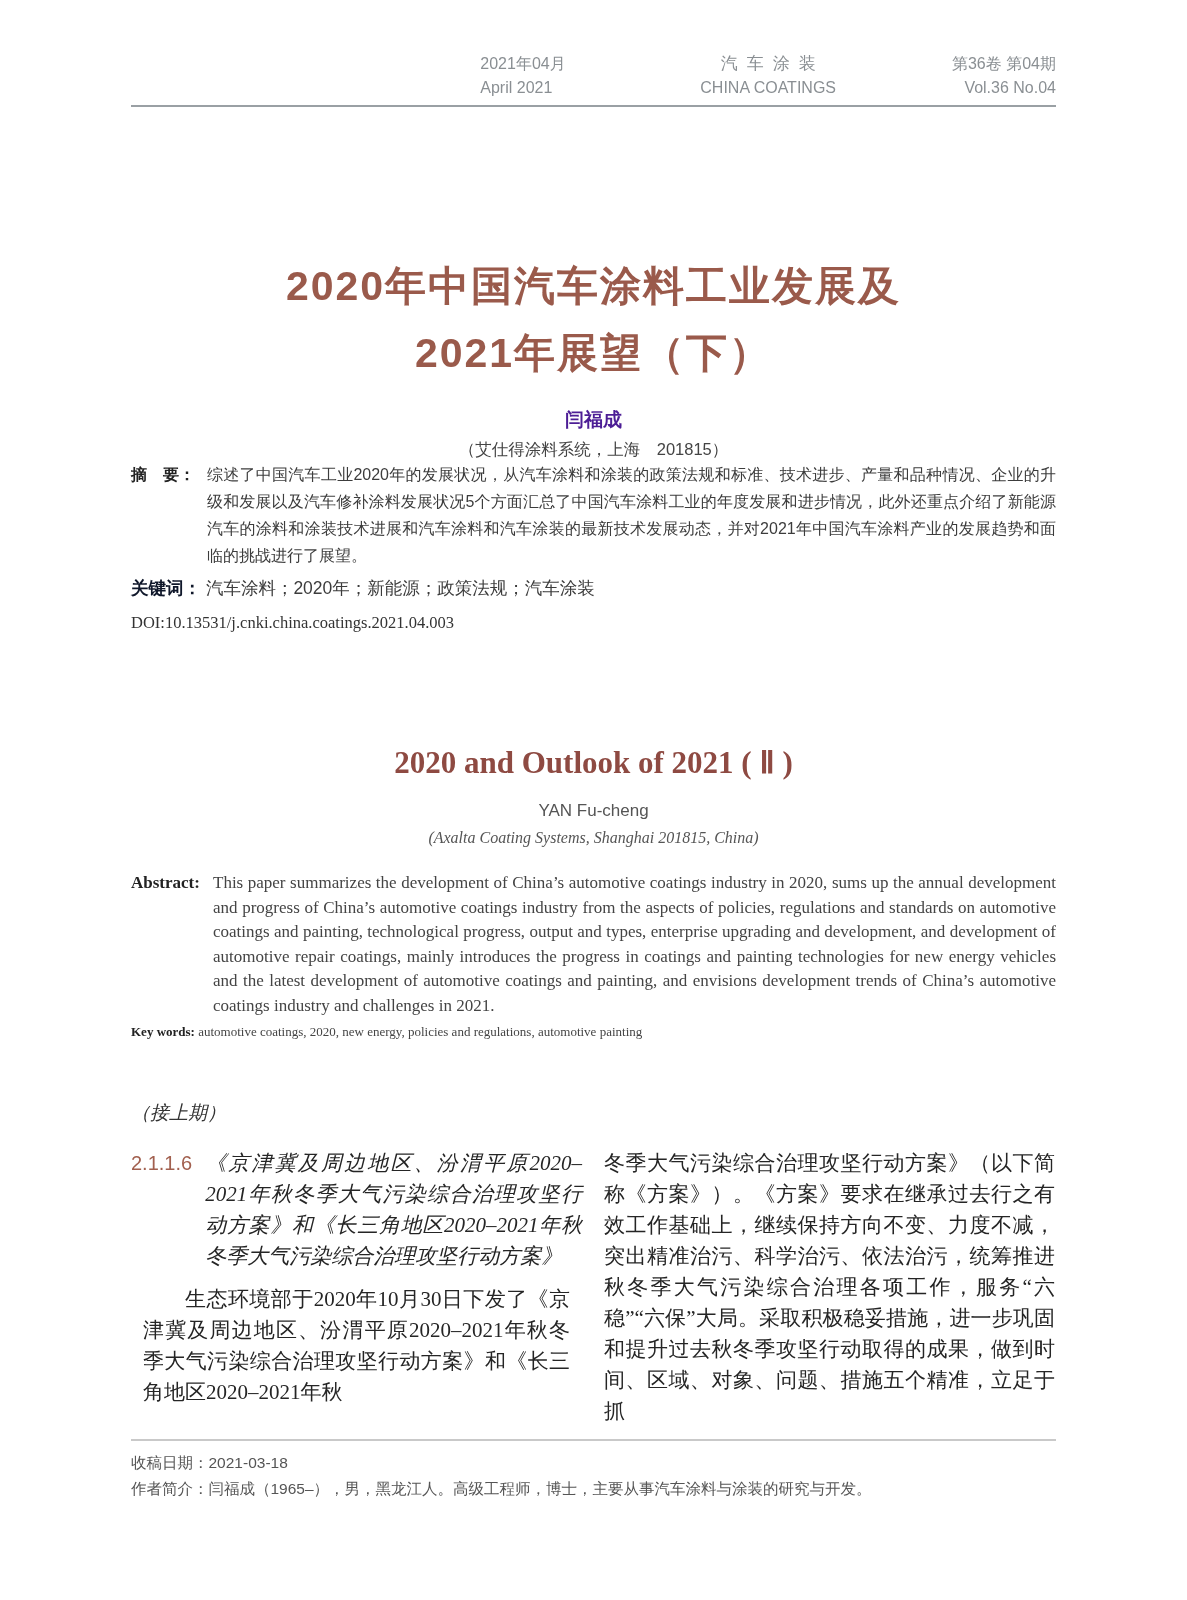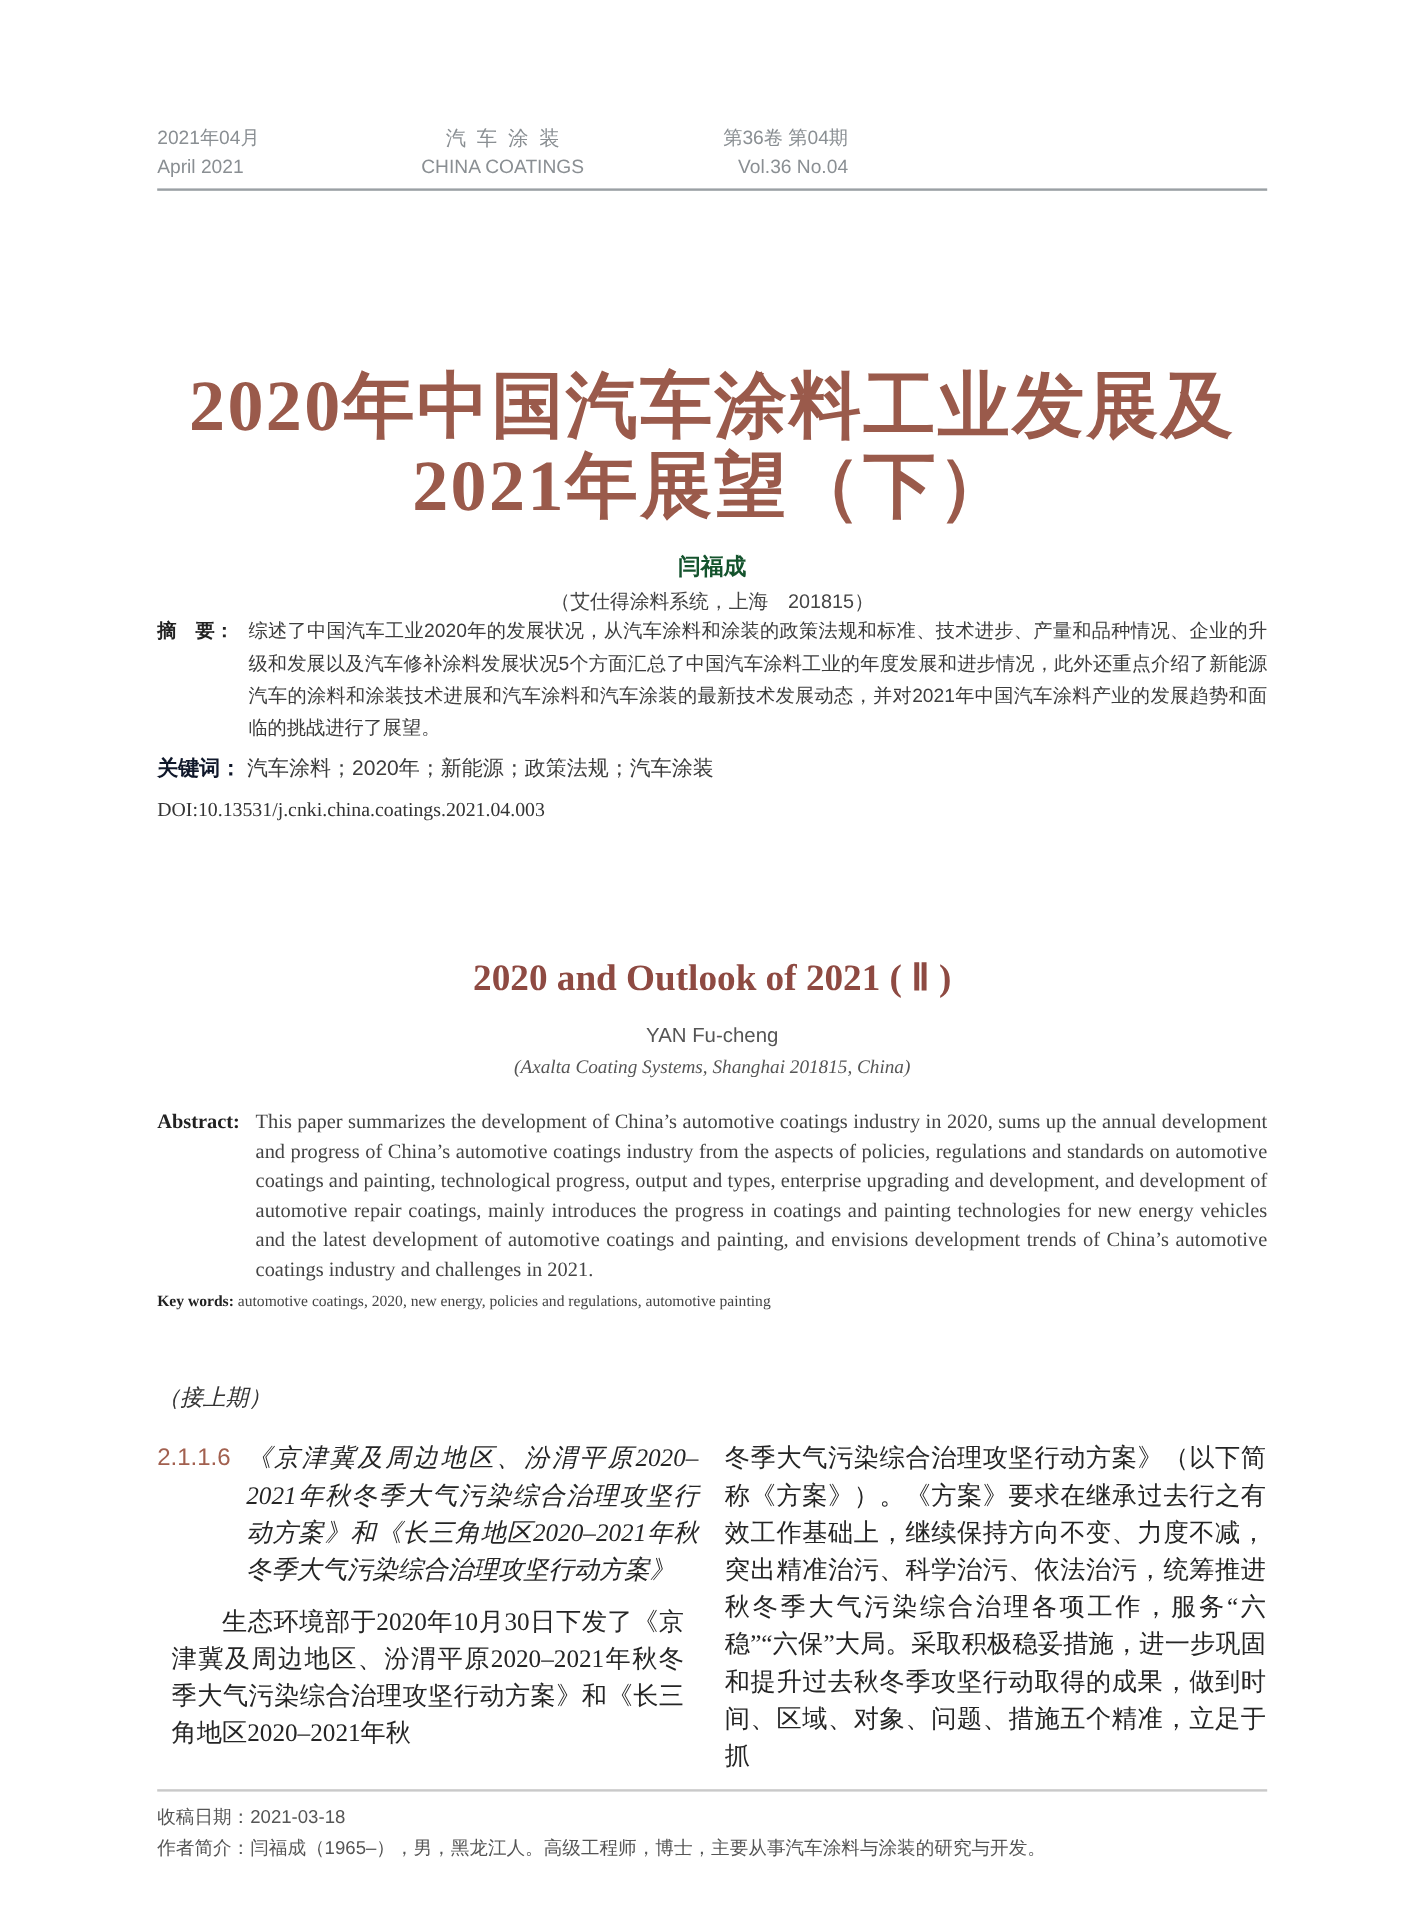--- a/index.html
+++ b/index.html
@@ -3,32 +3,32 @@
 <meta charset="utf-8">
 <style>
   html,body { margin:0; padding:0; background:#ffffff; }
   .page {
     position:relative; width:1187px; height:1600px; overflow:hidden;
     background:#ffffff; font-family:"Liberation Sans", sans-serif; color:#222;
   }
   .content { position:absolute; left:131px; top:0; width:925px; }
 
   
-  .page-header { display:flex; justify-content:flex-start; align-items:flex-end;
-    padding-top:72px; color:var(--header-gray,#8a8f93); font-size:16px; line-height:24px;margin-top:32px; }
+  .page-header { display:flex; justify-content:flex-end; align-items:flex-end;
+    padding-top:52px; color:var(--header-gray,#8a8f93); font-size:16px; line-height:24px; }
   .ph-left, .ph-right { width:220px; }
   .ph-right { text-align:right; }
   .ph-center { text-align:center; }
   .ph-journal-cn { letter-spacing:9px; text-indent:9px; font-size:17px; }
   .header-rule { border-bottom:2px solid #9aa0a4; margin-top:5px; }
 
   
-  .cn-title { margin:146px 0 0; text-align:center; font-size:60px; line-height:67px;
-    font-weight:bold; letter-spacing:2px; color:var(--title-red,#9a5a4b);font-family:Liberation Serif, serif; }
-  .cn-author { margin-top:20px; text-align:center; font-size:19px; font-weight:bold; color:#14532d; }
+  .cn-title { margin:146px 0 0; text-align:center; font-size:41px; line-height:67px;
+    font-weight:bold; letter-spacing:2px; color:var(--title-red,#9a5a4b); }
+  .cn-author { margin-top:20px; text-align:center; font-size:19px; font-weight:bold; color:#4c1d95; }
   .cn-affil { margin-top:6px; text-align:center; font-size:16.5px; color:#444; }
 
   
   .abs-cn { position:relative; padding-left:76px; font-size:16px;
     line-height:27px; text-align:justify; color:#3c3c3c; }
   .abs-cn .lbl { position:absolute; left:0; top:0; font-weight:bold; color:#222; }
   .kw-cn { margin-top:7px; font-size:17.5px; color:#3c3c3c; }
   .kw-cn .lbl { font-weight:bold; color:#0f172a; }
   .meta-row { display:flex; margin-top:13px; font-size:17.5px; color:#333; }
   .meta-seg1 { flex:0 0 330px; }

